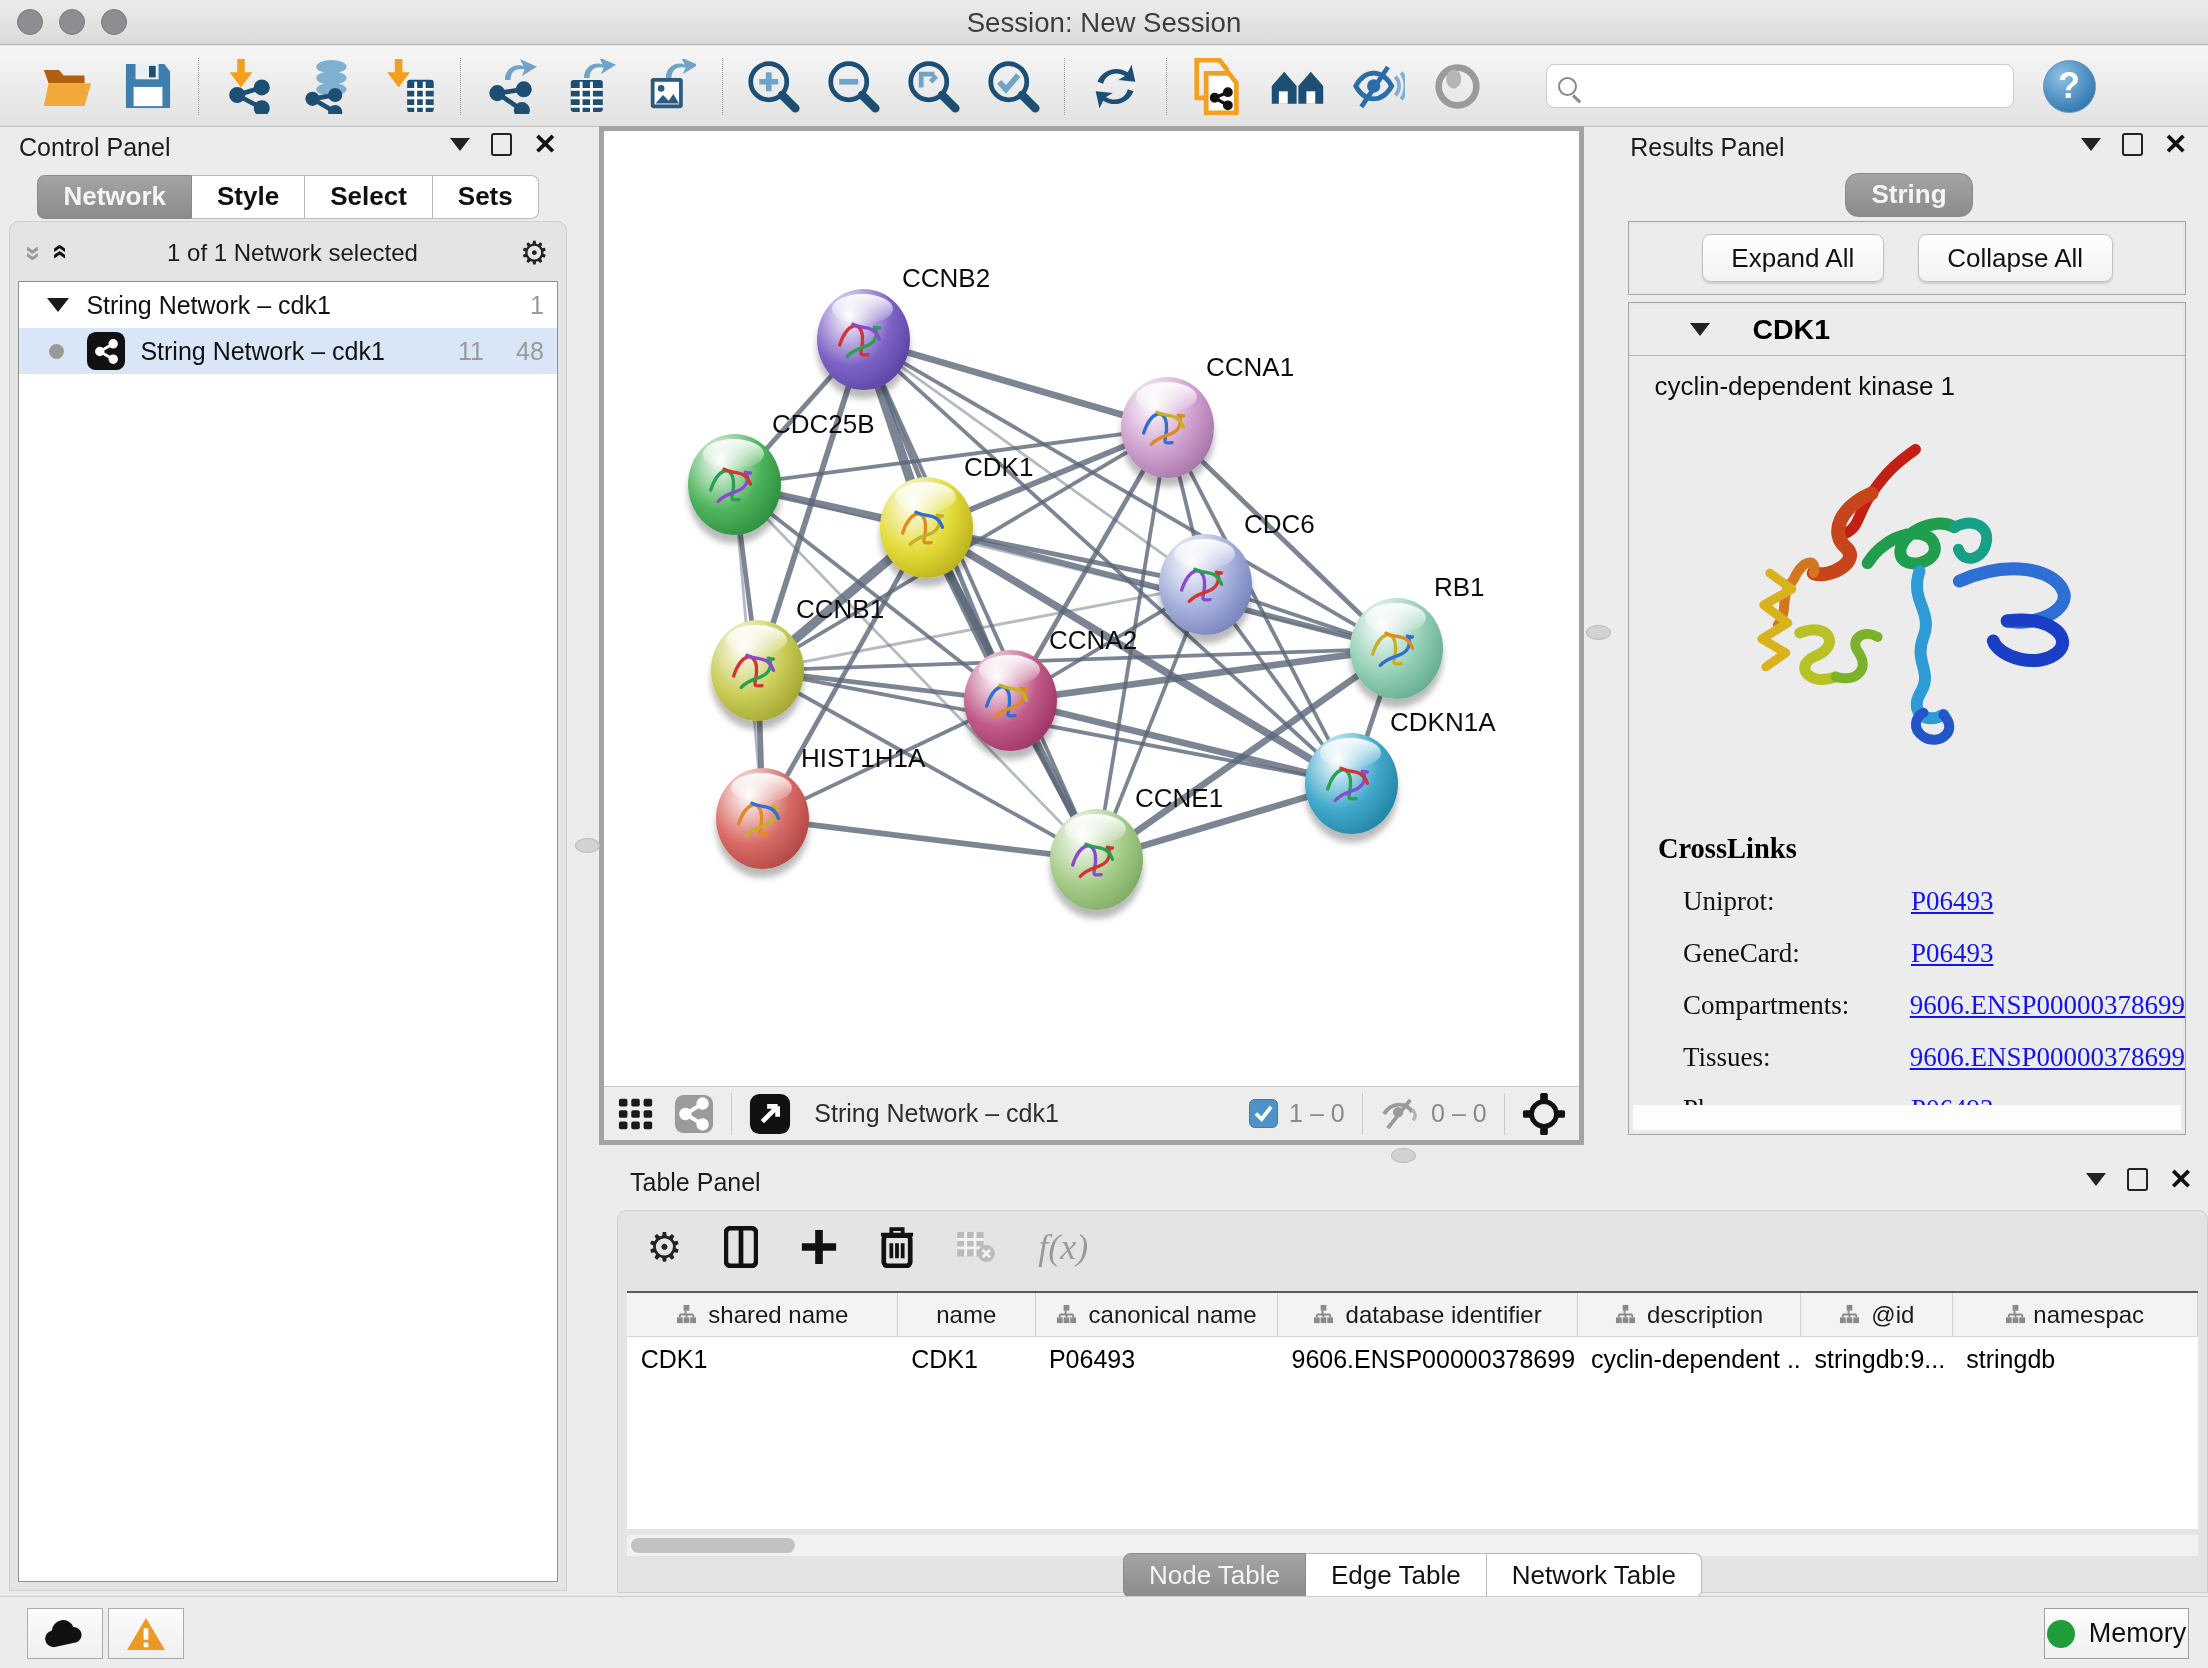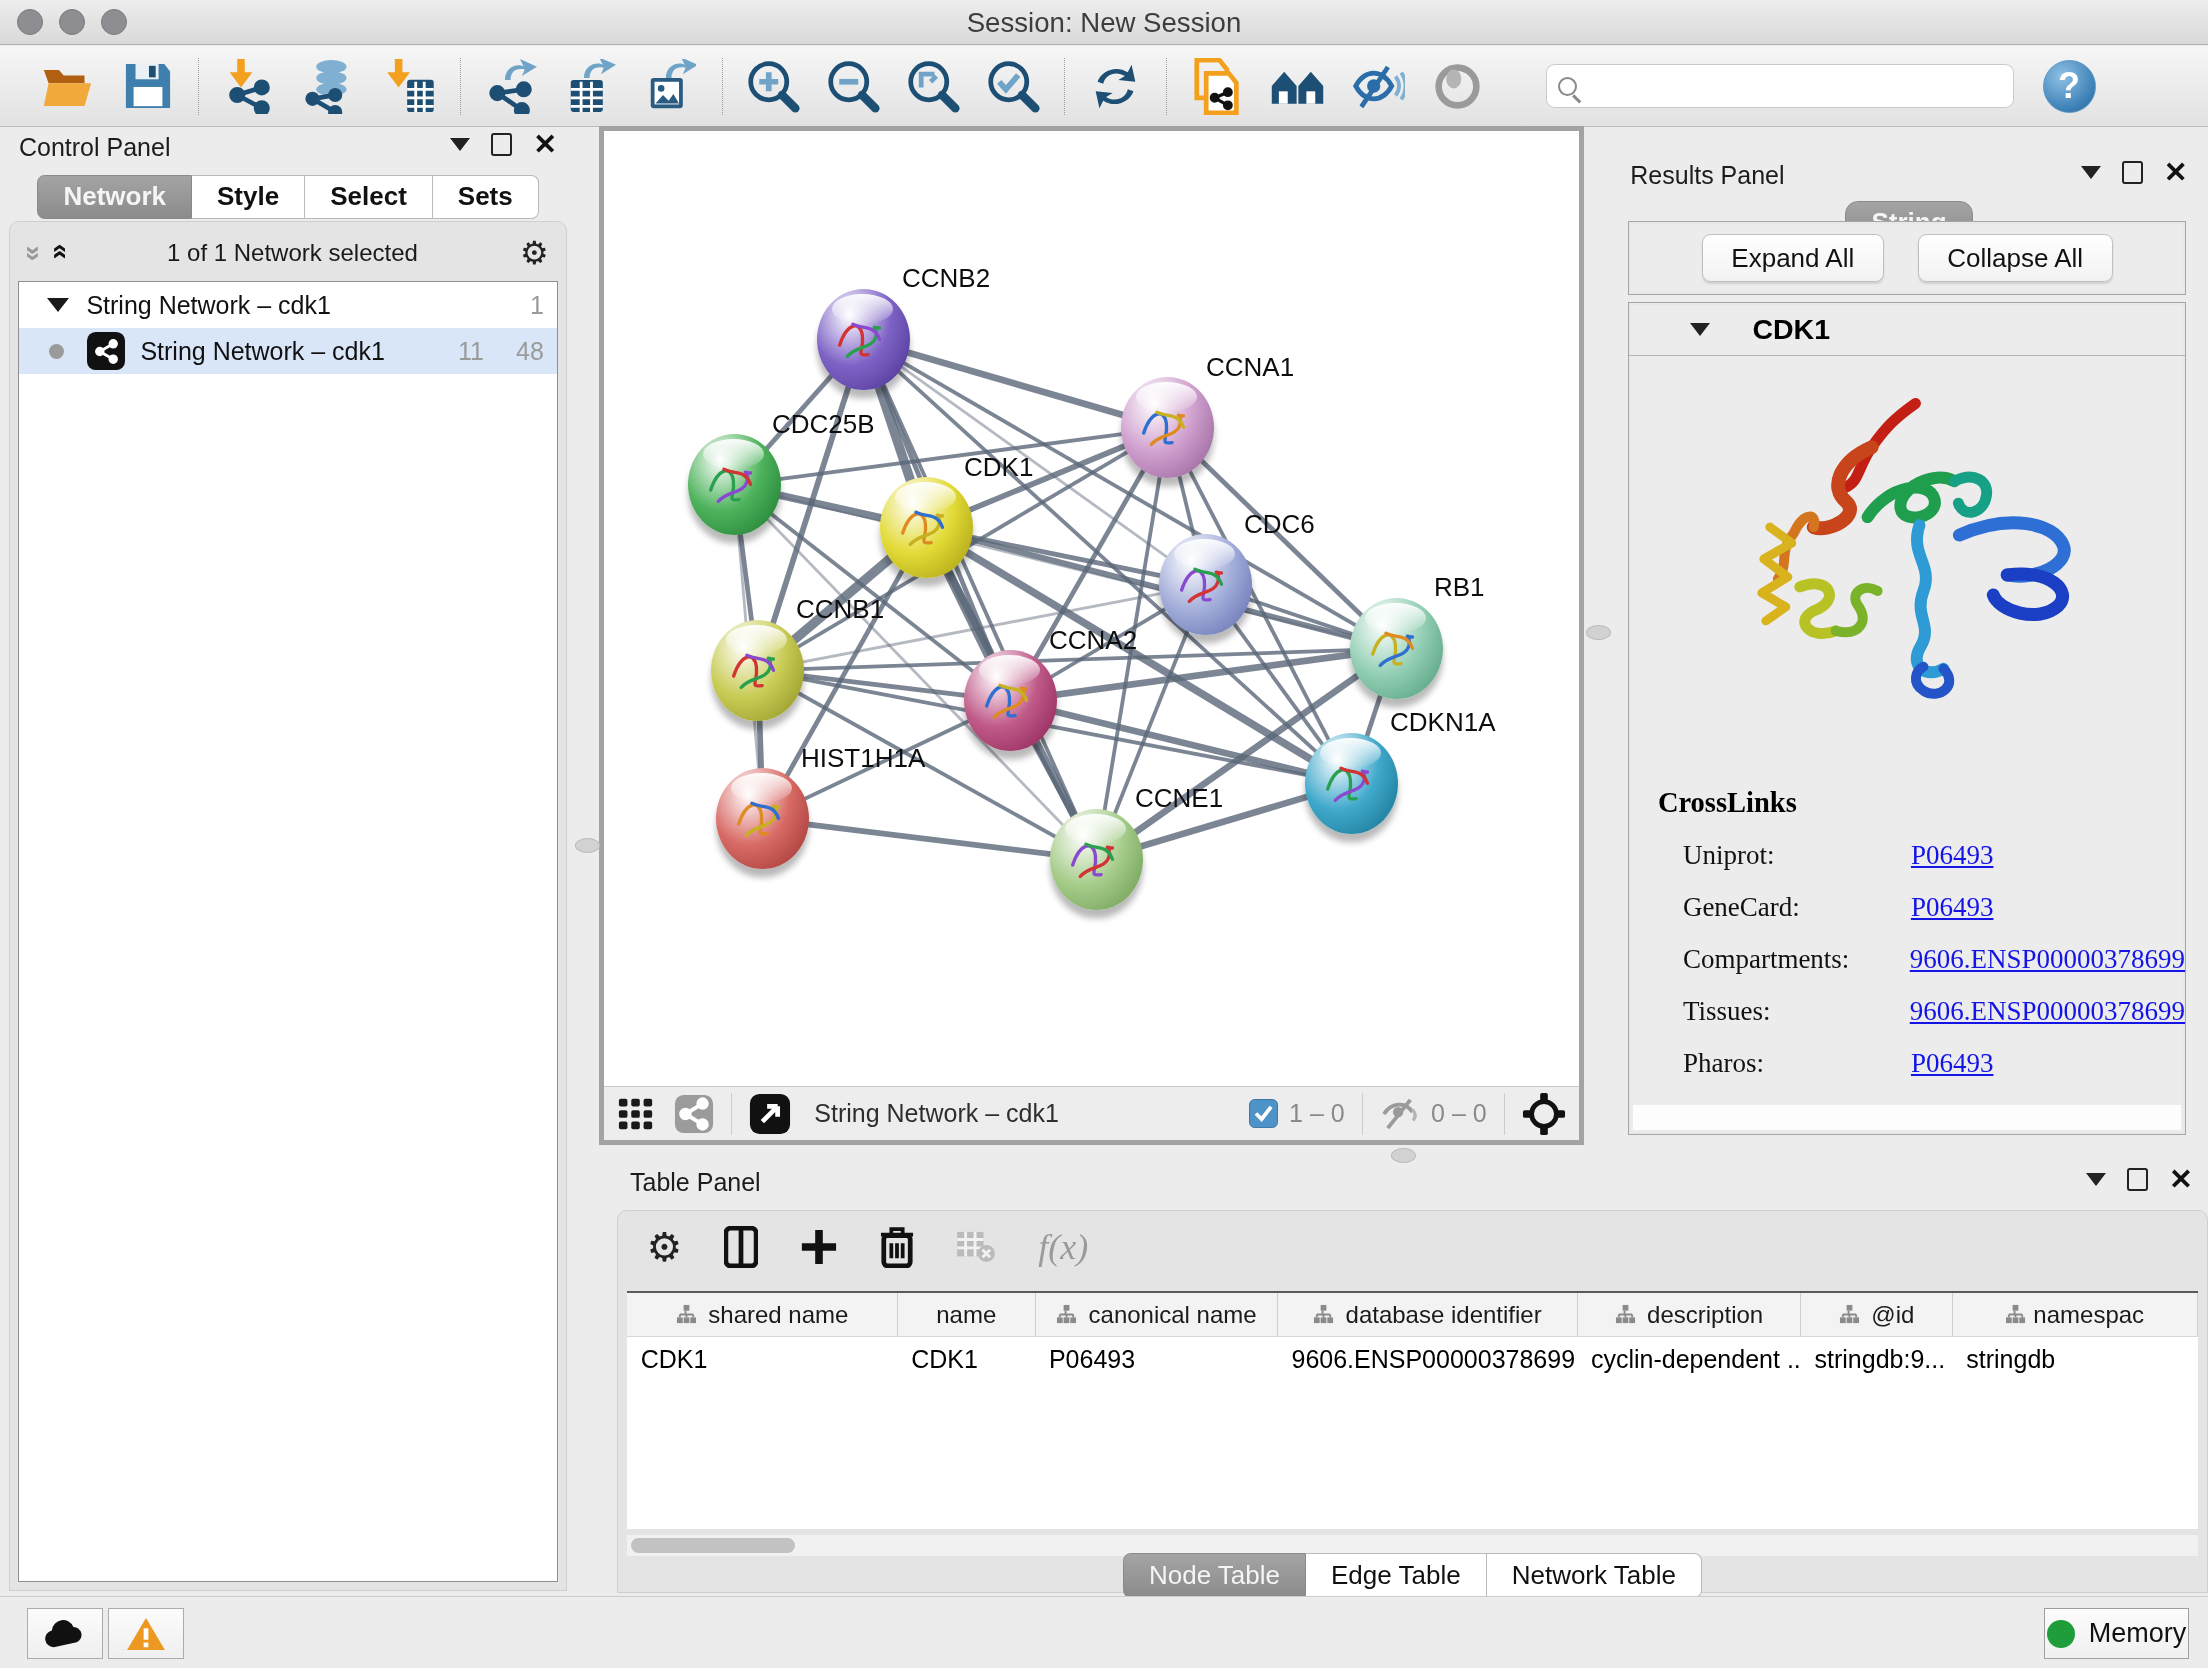--- a/index.html
+++ b/index.html
@@ -592,40 +592,41 @@
                 <rect x="1" y="19" width="9" height="8" rx="2"></rect>
                 <rect x="36" y="19" width="9" height="8" rx="2"></rect>
               </g>
             </svg>
         </span>
       </span>
     </div>
   </div>
 
   <div id="results-panel">
-    <div class="panel-head" style="padding:0 13.3px;margin-top:28px;">
+    <div class="panel-head" style="padding:0 13.3px;">
       <span class="panel-title">Results Panel</span>
       <span class="panel-ctrls">
         <span class="pc-tri"></span>
         <span class="pc-float"></span>
         <span class="pc-close">✕</span>
       </span>
     </div>
     <div class="tabstrip" style="margin-top:5.7px;">
       <span class="tab sel single">String</span>
     </div>
     <div id="rp-buttons">
       <button class="rp-btn">Expand All</button>
       <button class="rp-btn">Collapse All</button>
     </div>
     <div id="rp-scroll">
       <div id="rp-node-head">
         <span class="pc-tri"></span>
         <span class="gene">CDK1</span>
       </div>
+      <div class="rp-desc">cyclin-dependent kinase 1</div>
       <svg id="protein-fig" width="399" height="380" viewBox="0 0 400 340">
         <g fill="none" stroke-linecap="round" stroke-linejoin="round">
           <path d="M208 8 C188 22 178 32 164 52 S152 86 138 92" stroke="#c41f14" stroke-width="11"></path>
           <path d="M164 52 C132 66 122 92 138 106 S122 138 106 132" stroke="#c8441a" stroke-width="14"></path>
           <path d="M106 132 C110 118 96 116 86 138 C70 158 82 168 70 184" stroke="#d4761f" stroke-width="10"></path>
           <path d="M62 132 L84 148 L56 164 L80 182 L54 198 L78 212 L58 226" stroke="#d9b31d" stroke-width="9"></path>
           <path d="M92 192 C122 180 134 206 106 216 C86 226 102 246 128 236" stroke="#b8c224" stroke-width="11"></path>
           <path d="M128 236 C152 242 162 226 150 210 C142 198 156 188 170 196" stroke="#7ab32a" stroke-width="10"></path>
           <path d="M160 122 C180 90 222 84 227 104 C232 122 196 130 193 113 C190 94 226 74 247 86" stroke="#1f9e4d" stroke-width="12"></path>
           <path d="M247 86 C267 76 282 86 279 101 C276 119 256 123 251 108" stroke="#16a085" stroke-width="11"></path>

